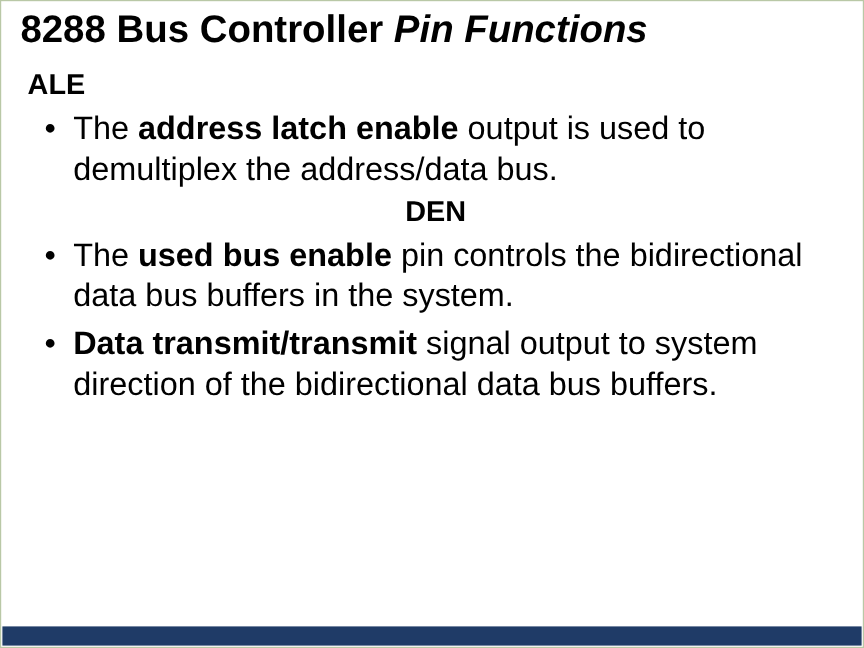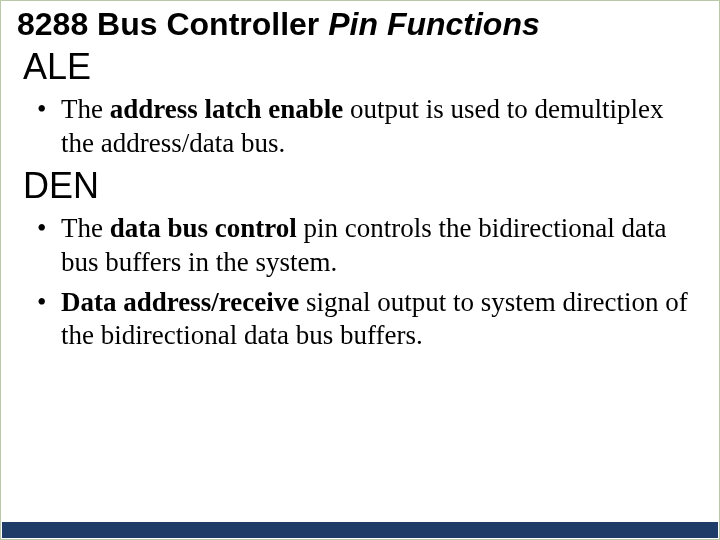--- a/index.html
+++ b/index.html
@@ -21,26 +21,26 @@
   }
   .title {
     font-size: 32px;
     font-weight: bold;
     line-height: 1.2;
     margin: 0 0 2px 0;
   }
   .title .roman { font-style: normal; }
   .title .italic { font-style: italic; }
   .sig {
-    font-size: 36px;
-    font-weight: normal;
-    margin: 4px 0 6px 6px;
+    font-size: 24px;
+    font-weight: bold;
+    margin: 15px 0 6px 6px;
     line-height: 1.1;
   }
-  .sig.den { margin-top: 6px; }
+  .sig.den { margin-top: 6px; text-align: center; }
   .sig.dtr { margin-top: 18px; margin-left: 2px; }
   .overbar {
     position: relative;
     display: inline-block;
   }
   .overbar::before {
     content: "";
     position: absolute;
     top: -3px;
     left: 0;
@@ -52,21 +52,20 @@
     list-style: none;
     padding: 0;
     margin: 4px 0 6px 20px;
     font-size: 27px;
     line-height: 1.25;
   }
   ul.bullet > li {
     position: relative;
     padding-left: 24px;
     margin: 0 0 4px 0;
-    font-family: Liberation Serif, serif;
   }
   ul.bullet > li::before {
     content: "•";
     position: absolute;
     left: 0;
     top: 0;
     font-size: 27px;
     line-height: 1.2;
   }
   .bold { font-weight: bold; }
@@ -95,24 +94,24 @@
     <li>
       <span>The </span><span class="bold">address latch enable</span><span> output is used to demultiplex the address/data bus.</span>
     </li>
   </ul>
 
   <div class="sig den">
     <span>DEN</span>
   </div>
   <ul class="bullet">
     <li>
-      <span>The </span><span class="bold">data bus control</span><span> pin controls the bidirectional data bus buffers in the system.</span>
+      <span>The </span><span class="bold">used bus enable</span><span> pin controls the bidirectional data bus buffers in the system.</span>
     </li>
   </ul>
 
   <ul class="bullet">
     <li>
-      <span></span><span class="bold">Data address/receive</span><span> signal output to system direction of the bidirectional data bus buffers.</span>
+      <span></span><span class="bold">Data transmit/transmit</span><span> signal output to system direction of the bidirectional data bus buffers.</span>
     </li>
   </ul>
 
   <div class="footer-band"></div>
 </div>
 
 </body></html>

